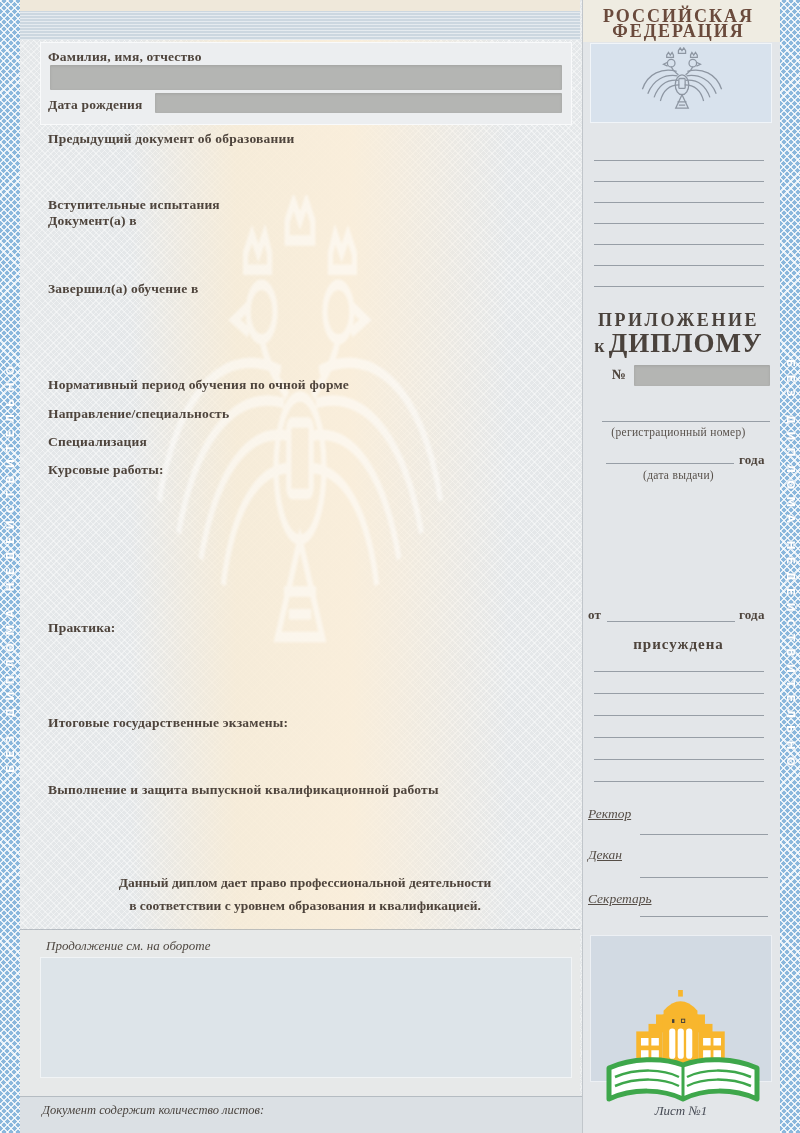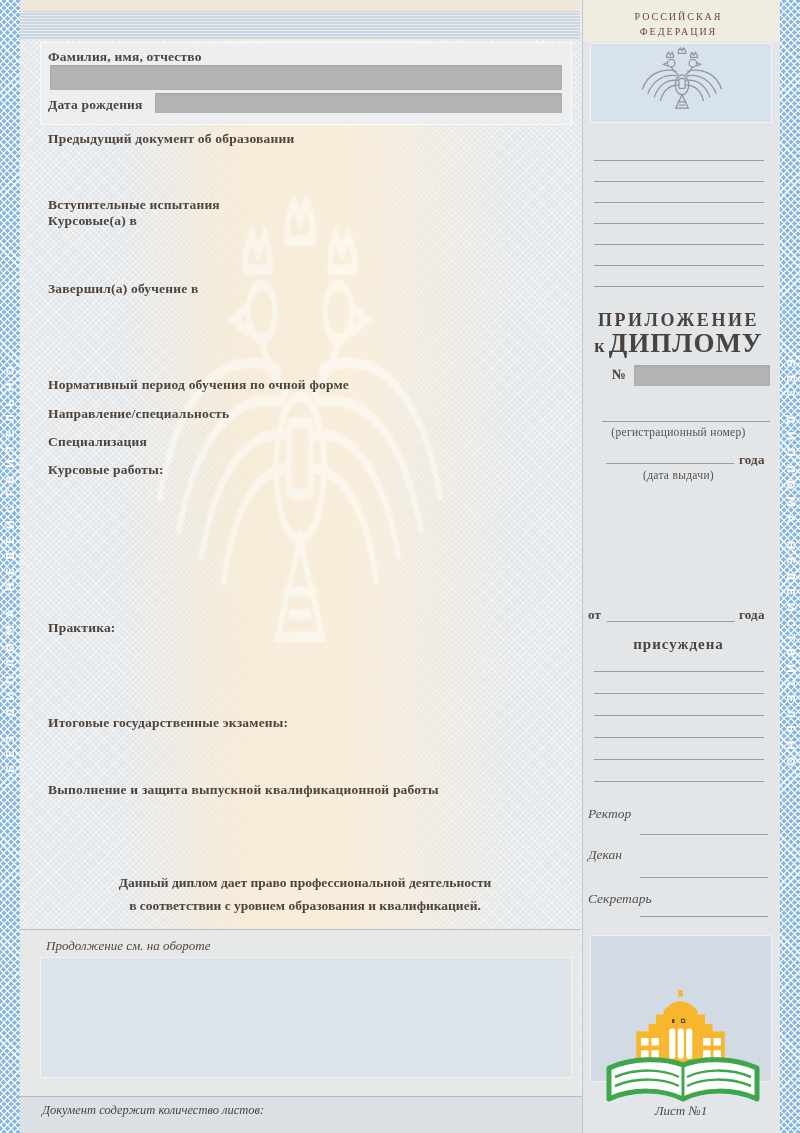--- a/index.html
+++ b/index.html
@@ -33,21 +33,21 @@
     text-shadow:0 0 2px rgba(80,130,175,.6); white-space:nowrap;
     writing-mode:vertical-rl;
   }
   .stripe-left span { transform:rotate(180deg); }
   .lbl { font-weight:bold; font-size:13.5px; color:#4e443c; letter-spacing:.2px; white-space:nowrap; }
   .it  { font-style:italic; font-weight:normal; }
   .bar { background:#b4b5b3; border-radius:1px; box-shadow:inset 0 1px 3px rgba(0,0,0,.10); }
   .rline { height:0; border-top:1px solid rgba(125,133,143,.75); }
   .rcol-center { left:585px; width:187px; text-align:center; }
   .caption { font-size:11.5px; color:#57504a; letter-spacing:.3px; }
-  .sig { font-style:italic; font-size:13.5px; color:#564e47; }
+  .sig { font-style:italic; font-size:13.5px; color:#564e47;text-decoration:underline; }
 </style>
 </head>
 <body>
 
 <div class="page hatch">
 
   <svg width="0" height="0" style="position:absolute">
     <defs>
       <g id="dhe" fill="none">
         <path d="M46,4 l2,-3 2,3 2,-3 2,3 v3 h-8 z"></path>
@@ -87,21 +87,21 @@
               background-image:repeating-linear-gradient(0deg, rgba(255,255,255,.5) 0 1px, rgba(255,255,255,0) 1px 3px);"></div>
 
   <div class="abs hatch-strong" style="left:40px; top:42px; width:532px; height:83px; background:#eceef0; border:1px solid rgba(255,255,255,.7);"></div>
   <div class="abs lbl" style="left:48px; top:49px;">Фамилия, имя, отчество</div>
   <div class="abs bar" style="left:50px; top:65px; width:512px; height:25px;"></div>
   <div class="abs lbl" style="left:48px; top:97px;">Дата рождения</div>
   <div class="abs bar" style="left:155px; top:93px; width:407px; height:20px;"></div>
 
   <div class="abs lbl" style="left:48px; top:131px;">Предыдущий документ об образовании</div>
   <div class="abs lbl" style="left:48px; top:197px;">Вступительные испытания</div>
-  <div class="abs lbl" style="left:48px; top:213px;">Курсовые(а) в</div>
+  <div class="abs lbl" style="left:48px; top:213px;">Документ(а) в</div>
   <div class="abs lbl" style="left:48px; top:281px;">Завершил(а) обучение в</div>
   <div class="abs lbl" style="left:48px; top:377px;">Нормативный период обучения по очной форме</div>
   <div class="abs lbl" style="left:48px; top:406px;">Направление/специальность</div>
   <div class="abs lbl" style="left:48px; top:434px;">Специализация</div>
   <div class="abs lbl" style="left:48px; top:462px;">Курсовые работы:</div>
   <div class="abs lbl" style="left:48px; top:620px;">Практика:</div>
   <div class="abs lbl" style="left:48px; top:715px;">Итоговые государственные экзамены:</div>
   <div class="abs" style="left:60px; top:871px; width:490px; text-align:center; font-weight:bold; font-size:13.5px; line-height:23px; color:#4e443c;">
     <div>Данный диплом дает право профессиональной деятельности</div>
     <div>в соответствии с уровнем образования и квалификацией.</div>
@@ -113,21 +113,21 @@
   <div class="abs hatch-strong" style="left:20px; top:930px; width:560px; height:203px; background:#e7e9e9;"></div>
   <div class="abs it" style="left:46px; top:938px; font-size:13px; color:#4f4841;font-style:italic;">Продолжение см. на обороте</div>
   <div class="abs hatch" style="left:40px; top:957px; width:532px; height:121px; background:#dde4e9; border:1px solid rgba(255,255,255,.6);"></div>
 
   <div class="abs hatch" style="left:20px; top:1096px; width:760px; height:37px; background:#dbe0e4; border-top:1px solid rgba(150,158,166,.55);"></div>
   <div class="abs it" style="left:42px; top:1103px; font-size:12.5px; color:#4a443f;">Документ содержит количество листов:</div>
 
   <div class="abs hatch" style="left:582px; top:0; width:198px; height:1133px; background:#e3e6e9; border-left:1px solid rgba(170,177,184,.6);"></div>
   <div class="abs hatch-strong" style="left:583px; top:0; width:197px; height:42px; background:#efece2;"></div>
 
-  <div class="abs rcol-center" style="top:9px; font-weight:normal; font-size:10px; line-height:15px; letter-spacing:2px; color:#6a4a3c;">
+  <div class="abs rcol-center" style="top:9px; font-weight:bold; font-size:18px; line-height:15px; letter-spacing:2px; color:#6a4a3c;">
     <div>РОССИЙСКАЯ</div>
     <div>ФЕДЕРАЦИЯ</div>
   </div>
 
   <div class="abs hatch" style="left:590px; top:43px; width:182px; height:80px; background:#d8e2ed; border:1px solid rgba(255,255,255,.65);"></div>
   <svg class="abs" viewBox="0 0 100 80" style="left:637px; top:47px; width:90px; height:72px;">
     <use href="#dhe" stroke="#8d96a2" stroke-width="1.4"></use>
   </svg>
 
   <div class="abs rline" style="left:594px; top:160px; width:170px;"></div>

